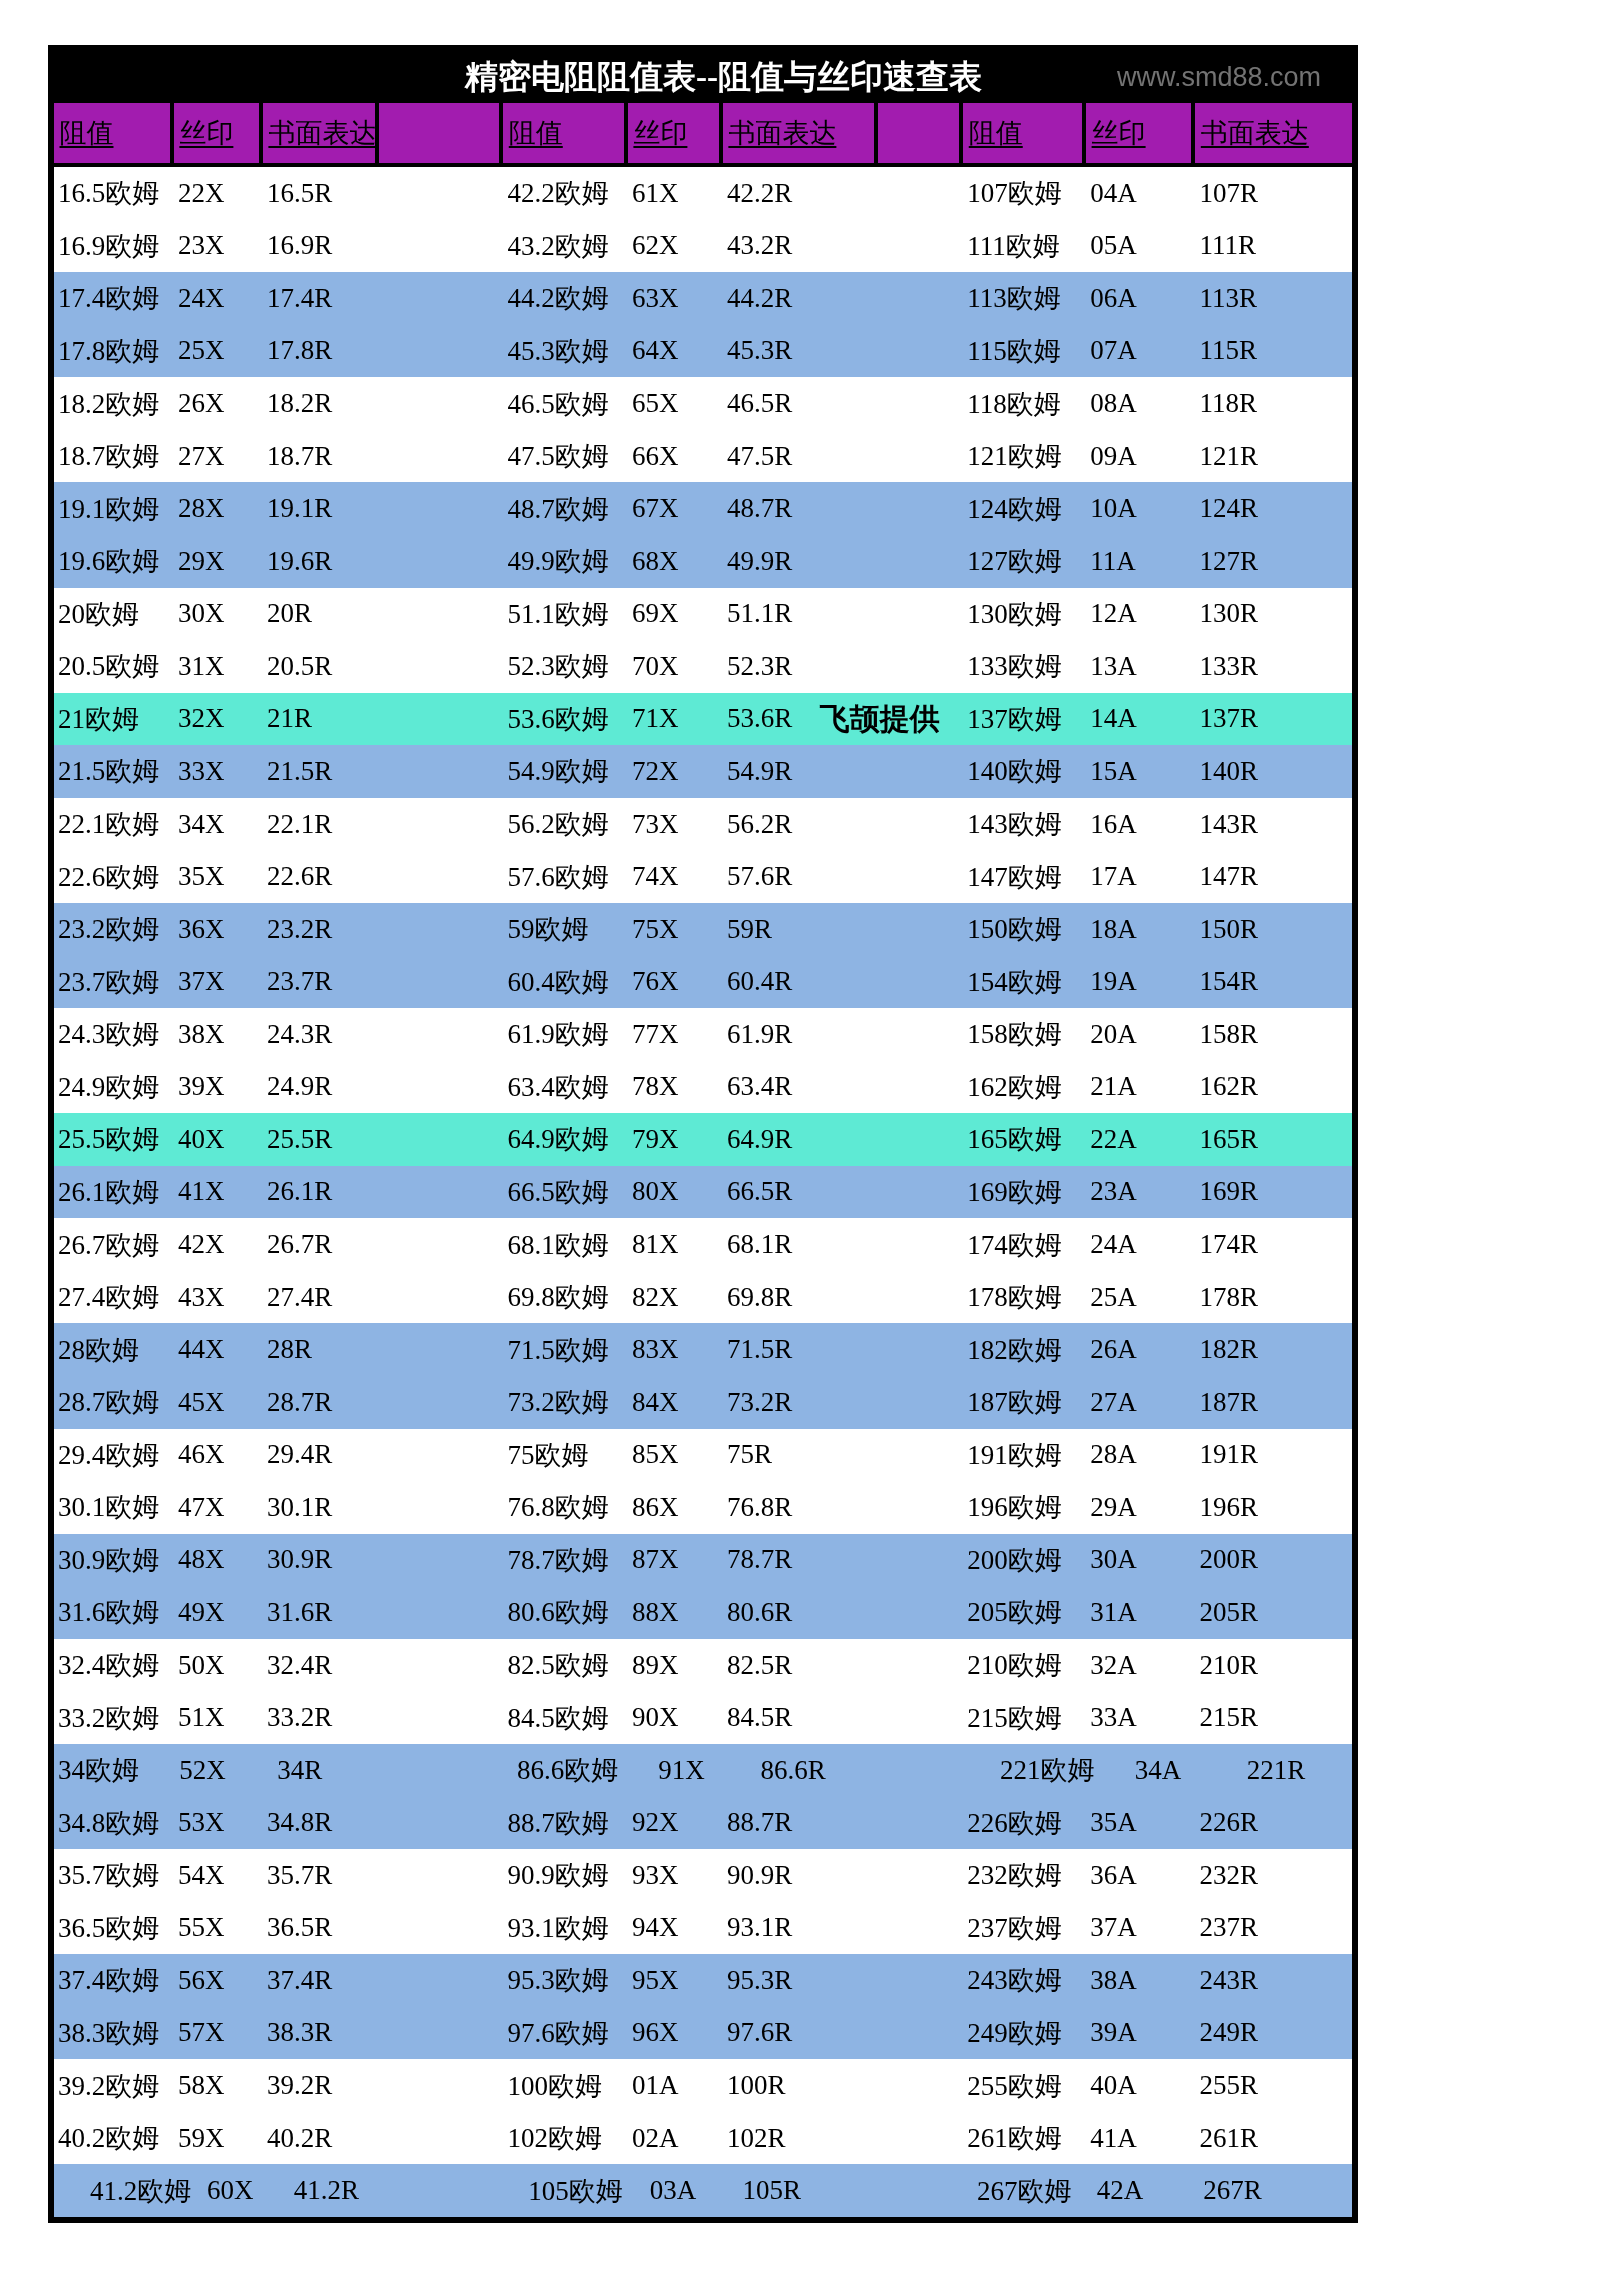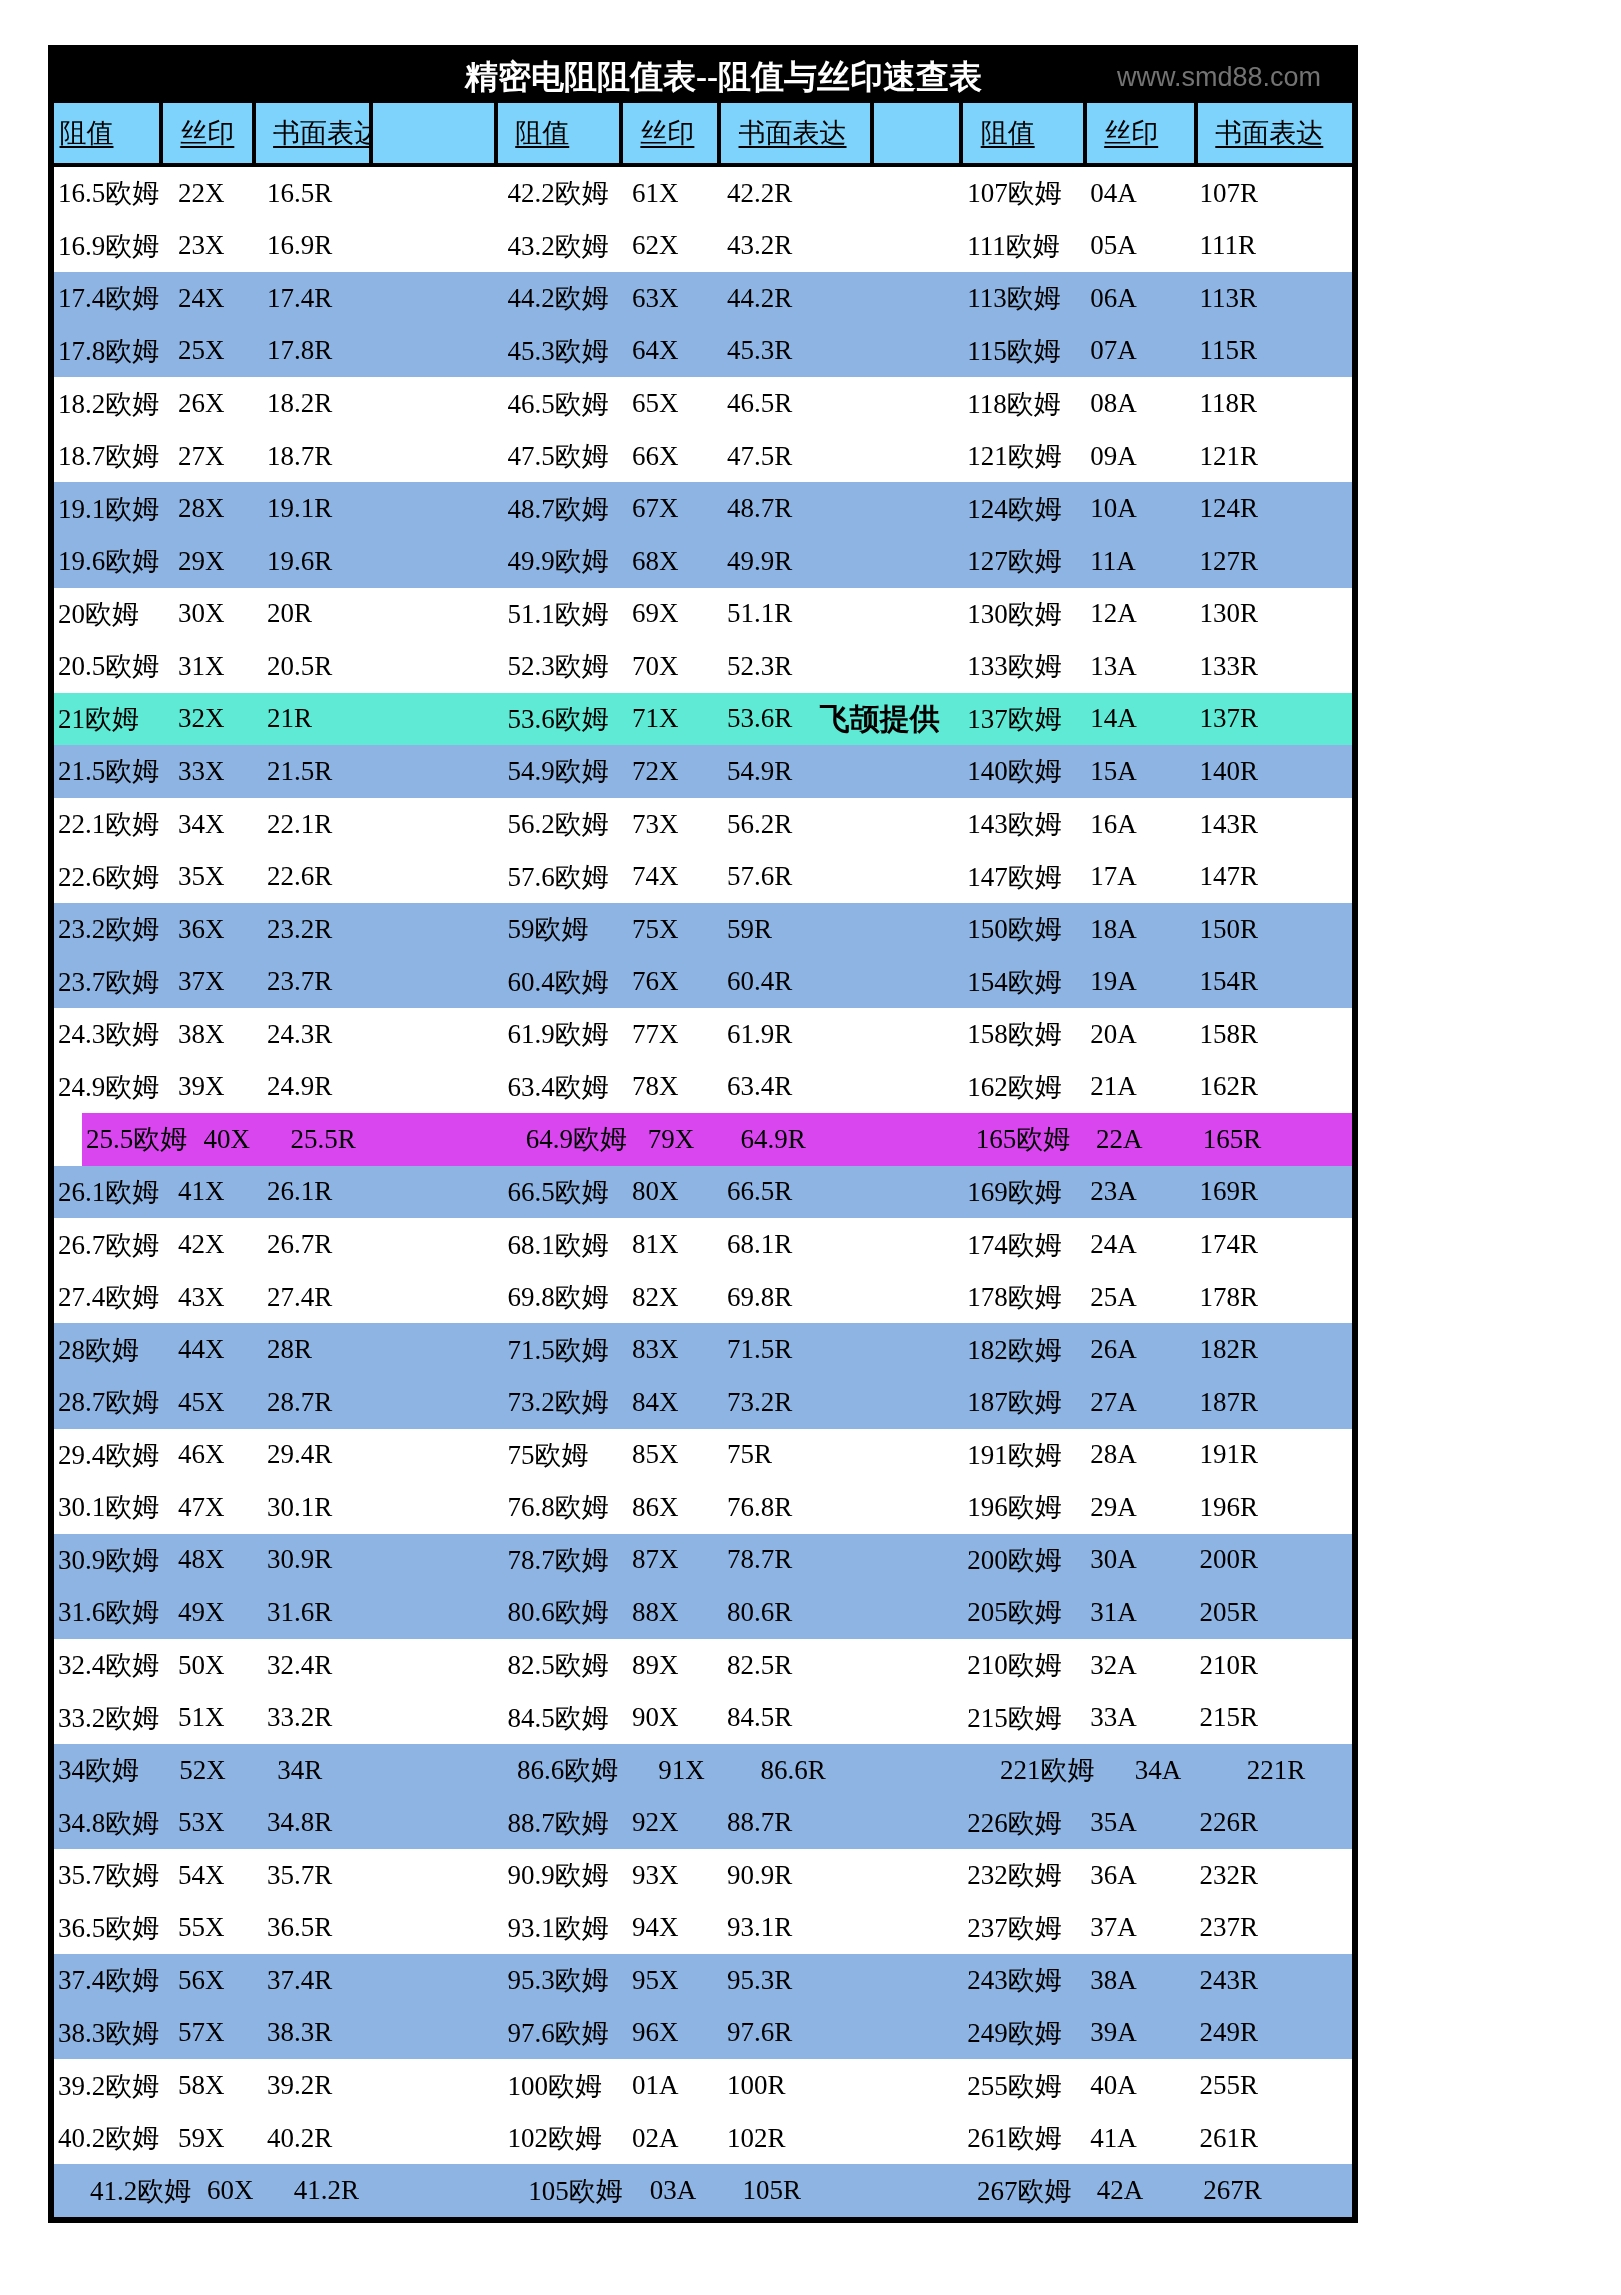--- a/index.html
+++ b/index.html
@@ -53,21 +53,21 @@
   }
 </style>
 </head>
 <body>
 
 <div class="sheet">
   <div class="titlebar" style="background: rgb(0, 0, 0);">
     <span class="title">精密电阻阻值表--阻值与丝印速查表</span>
     <span class="site">www.smd88.com</span>
   </div>
-  <div class="thead" style="background: #7dd3fc; gap: 12px;">
+  <div class="thead" style="background: #a21caf;">
     <div class="hc">
         <span>阻值</span>
       </div>
     <div class="hc">
         <span>丝印</span>
       </div>
     <div class="hc">
         <span>书面表达</span>
       </div>
     <div class="hc"></div>
@@ -320,21 +320,21 @@
         <div class="cell c2">24.9R</div>
         <div class="cell gap"></div>
         <div class="cell c0">63.4欧姆</div>
         <div class="cell c1">78X</div>
         <div class="cell c2">63.4R</div>
         <div class="cell gap"></div>
         <div class="cell c0">162欧姆</div>
         <div class="cell c1">21A</div>
         <div class="cell c2">162R</div>
       </div>
-      <div class="trow blue" style="background: #d946ef; margin-left: 28px;">
+      <div class="trow blue" style="background: #5eead4;">
         <div class="cell c0">25.5欧姆</div>
         <div class="cell c1">40X</div>
         <div class="cell c2">25.5R</div>
         <div class="cell gap"></div>
         <div class="cell c0">64.9欧姆</div>
         <div class="cell c1">79X</div>
         <div class="cell c2">64.9R</div>
         <div class="cell gap"></div>
         <div class="cell c0">165欧姆</div>
         <div class="cell c1">22A</div>

